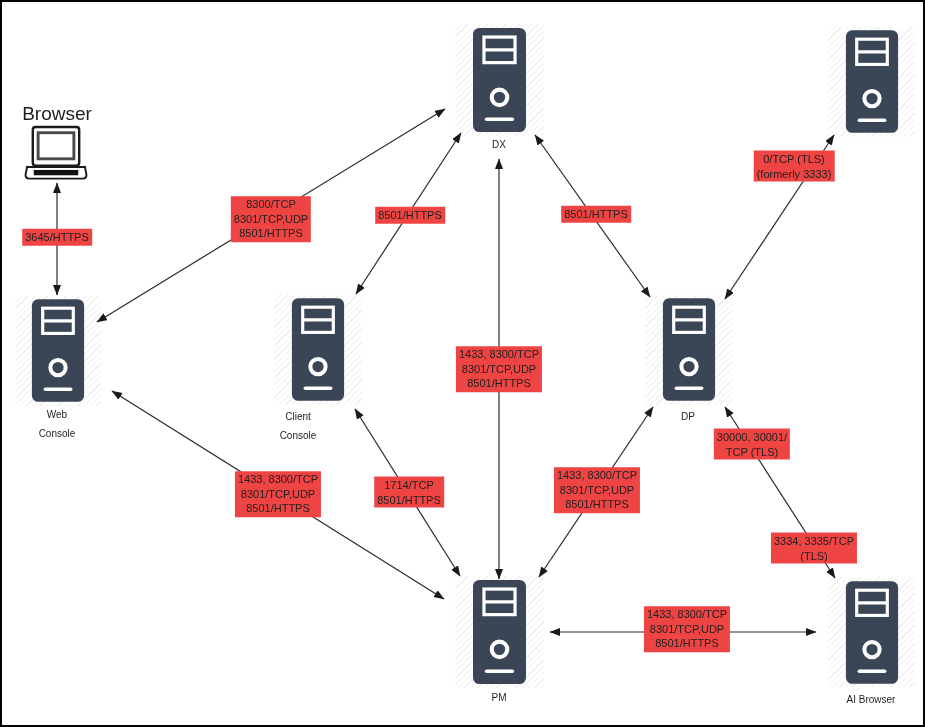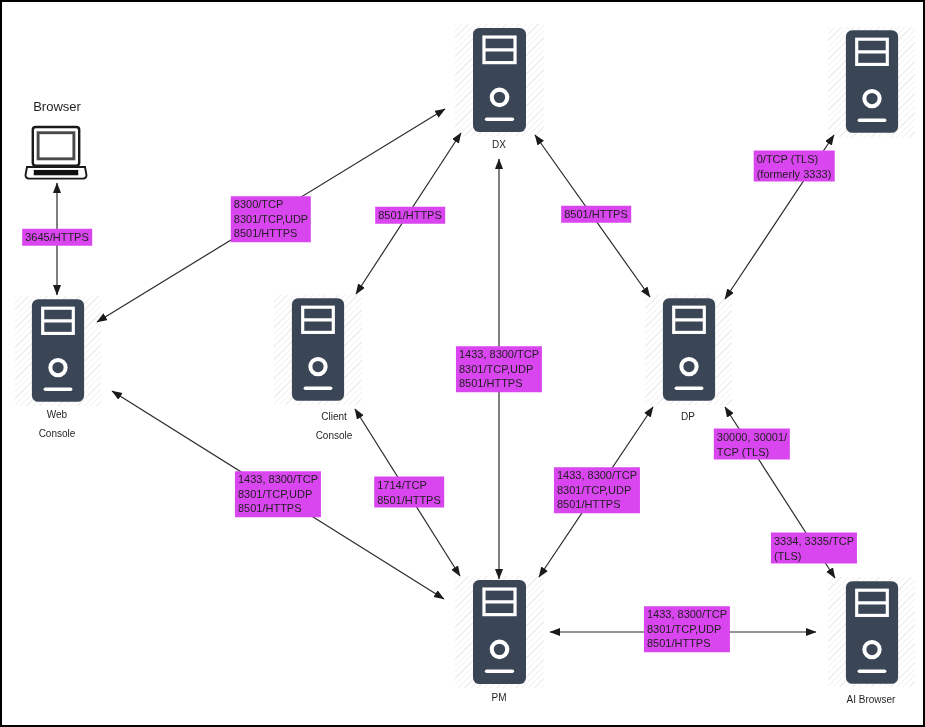--- a/index.html
+++ b/index.html
@@ -31,24 +31,24 @@
     transform: translateX(-50%);
     text-align: center;
     font-size: 10px;
     line-height: 19px;
     white-space: nowrap;
     color: #1f1f1f;
   }
   .edge-label {
     position: absolute;
     transform: translate(-50%, -50%);
-    text-align: left;
+    text-align: center;
     font-size: 11px;
     line-height: 14.5px;
-    background: #d946ef;
+    background: #ef4444;
     padding: 1px 3px;
     white-space: nowrap;
     color: #1f1f1f;
   }
 </style>
 </head>
 <body>
 
 <div class="stage">
 
@@ -120,28 +120,28 @@
   <svg class="abs" style="left:660px;top:295px" width="54" height="105" viewBox="0 0 60 116">
       <use href="#sym-server"></use>
     </svg>
   <svg class="abs" style="left:470px;top:577px" width="55" height="106" viewBox="0 0 60 116">
       <use href="#sym-server"></use>
     </svg>
   <svg class="abs" style="left:843px;top:578px" width="54" height="105" viewBox="0 0 60 116">
       <use href="#sym-server"></use>
     </svg>
 
-  <div class="node-label" style="left:55px;top:95px;font-size:13px">
+  <div class="node-label" style="left:55px;top:102px;font-size:19px">
     <div>Browser</div>
   </div>
   <div class="node-label" style="left:55px;top:403px">
     <div>Web</div>
     <div>Console</div>
   </div>
-  <div class="node-label" style="left:332px;top:405px">
+  <div class="node-label" style="left:296px;top:405px">
     <div>Client</div>
     <div>Console</div>
   </div>
   <div class="node-label" style="left:497px;top:133px">
     <div>DX</div>
   </div>
   <div class="node-label" style="left:686px;top:405px">
     <div>DP</div>
   </div>
   <div class="node-label" style="left:497px;top:686px">

